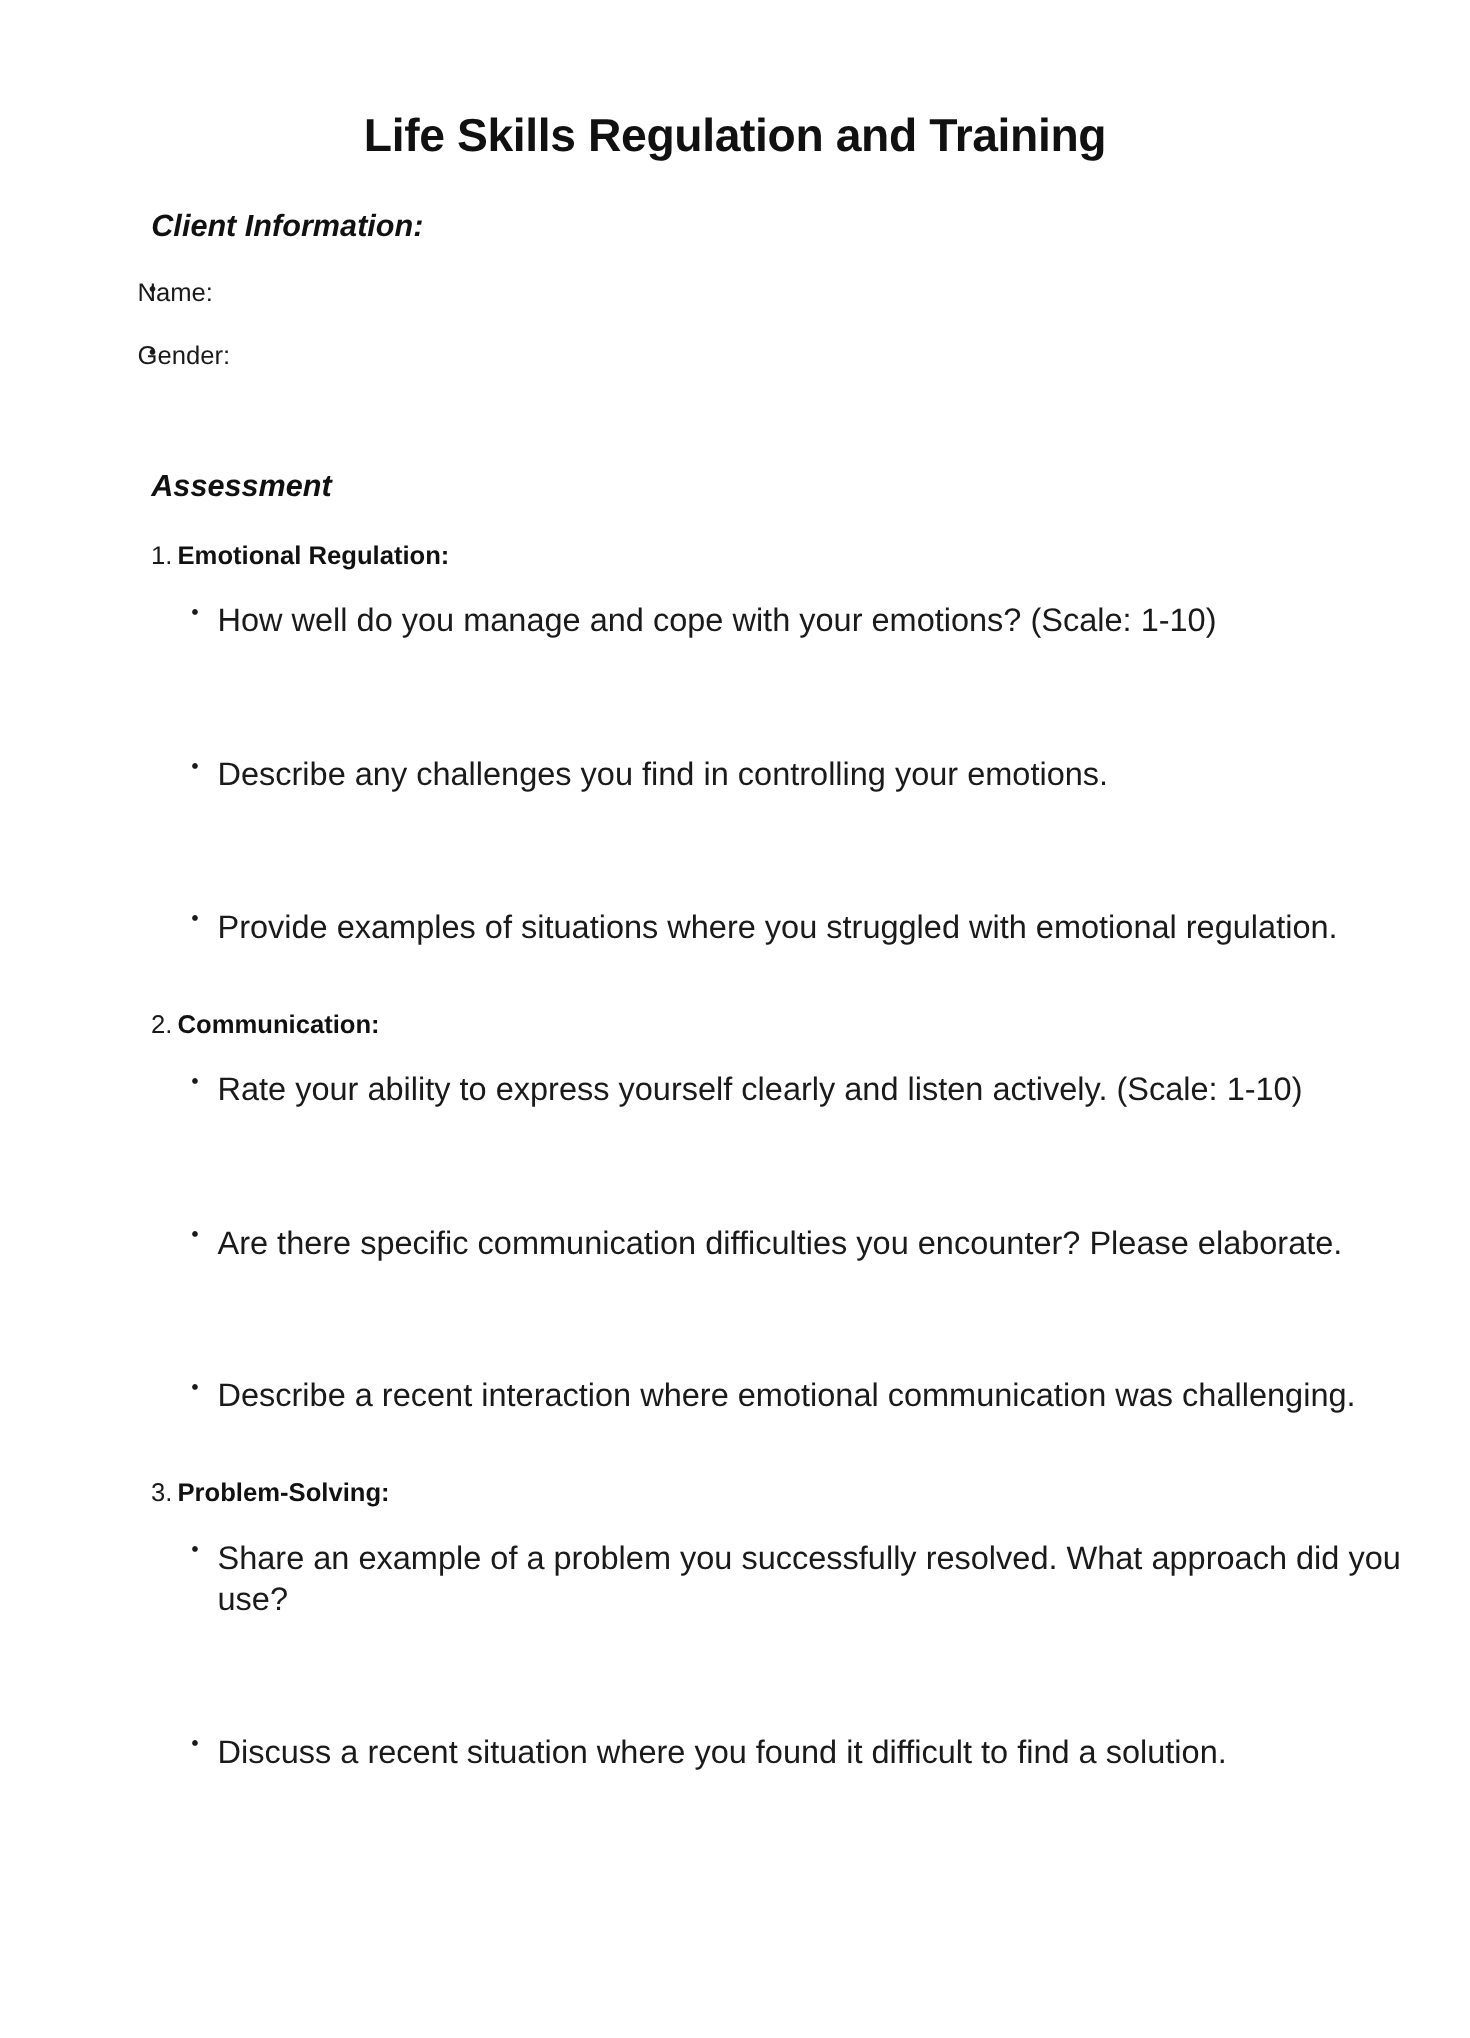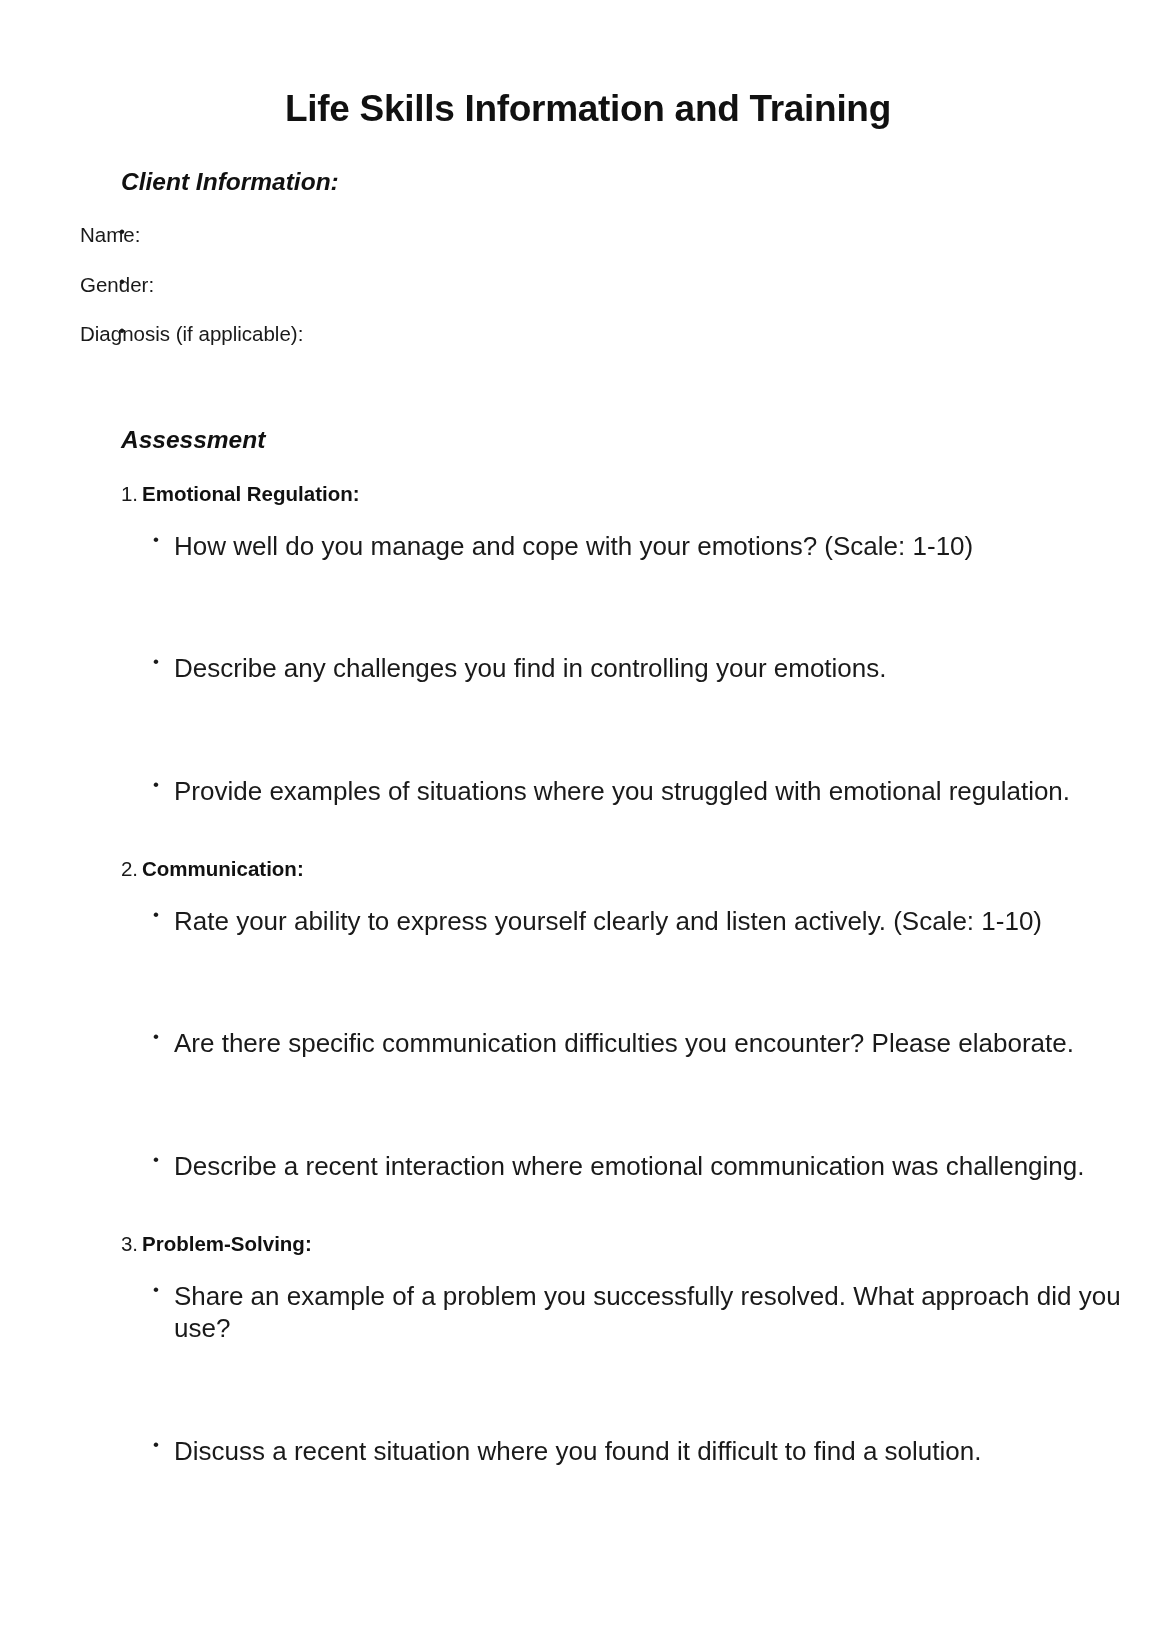--- a/index.html
+++ b/index.html
@@ -55,21 +55,21 @@
   ul.info-list {
     list-style: none;
     margin: 0;
     padding: 0;
   }
   ul.info-list > li {
     position: relative;
     font-size: 20.5px;
     line-height: 1.2;
     color: #1a1a1a;
-    padding-left: 80px;
+    padding-left: 110px;
     margin-top: 25px;
   }
   ul.info-list > li:first-child { margin-top: 27px; }
   ul.info-list > li::before {
     content: "\2022";
     position: absolute;
     left: 119px;
     top: -1px;
     font-size: 17px;
     color: #1a1a1a;
@@ -133,33 +133,30 @@
     top: -1px;
     font-size: 17px;
     color: #1a1a1a;
   }
 </style>
 </head>
 <body>
 
 <div class="page">
 
-  <h1 class="doc-title">Life Skills Information and Training</h1>
+  <h1 class="doc-title">Life Skills Regulation and Training</h1>
 
   <h2 class="section-heading client-info">Client Information:</h2>
 
   <ul class="info-list">
     <li>
       <span>Name:</span>
     </li>
     <li>
       <span>Gender:</span>
-    </li>
-    <li>
-      <span>Diagnosis (if applicable):</span>
     </li>
   </ul>
 
   <h2 class="section-heading assessment">Assessment</h2>
 
   <ol class="assess-list">
 
     <li class="assess-item first">
       <div class="assess-label-row">
         <span class="assess-number">1.</span>

